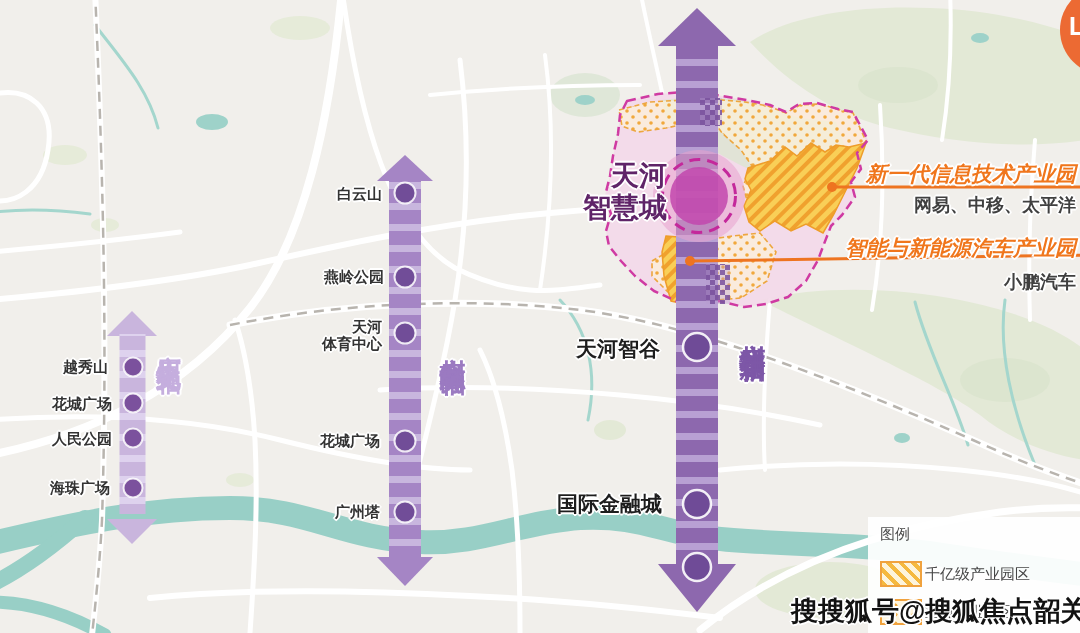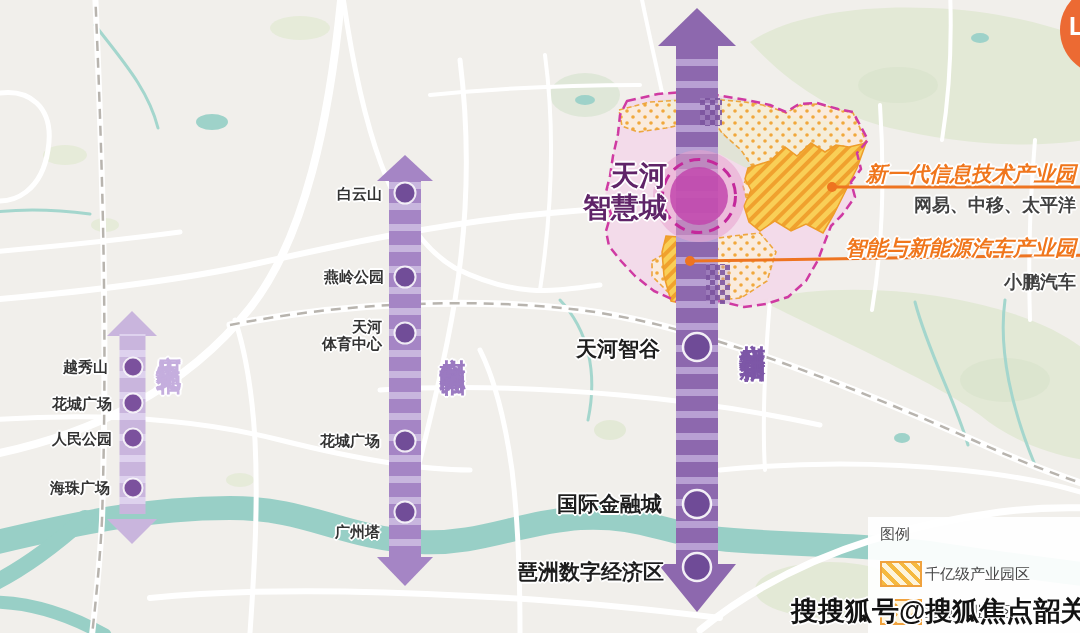--- a/index.html
+++ b/index.html
@@ -192,25 +192,24 @@
   <div class="lbl lm outl" style="right:968px;top:439px">人民公园</div>
   <div class="lbl lm outl" style="right:970px;top:488px">海珠广场</div>
 
   <div class="lbl lm outl" style="right:698px;top:194px">白云山</div>
   <div class="lbl lm outl" style="right:696px;top:277px">燕岭公园</div>
   <div class="lbl lm outl" style="right:698px;top:335px;line-height:17px">
     <div>天河</div>
     <div>体育中心</div>
   </div>
   <div class="lbl lm outl" style="right:700px;top:441px">花城广场</div>
-  <div class="lbl lm outl" style="right:700px;top:532px">广州塔</div>
+  <div class="lbl lm outl" style="right:700px;top:512px">广州塔</div>
 
   <div class="lbl lm2 outl" style="right:420px;top:349px">天河智谷</div>
   <div class="lbl lm2 outl" style="right:418px;top:504px">国际金融城</div>
-  <div class="lbl lm2 outl" style="right:416px;top:572px">琶洲数字经济区</div>
 
   <div class="lbl axis-title outl" style="left:153px;top:336px;font-size:25px;color:#c5aede">广州历史文化轴</div>
   <div class="lbl axis-title outl" style="left:436px;top:337px;font-size:26px;color:#9b7ac1">广州金融商务轴</div>
   <div class="lbl axis-title outl" style="left:736px;top:323px;font-size:26px;color:#7d57a7">广州科技创新轴</div>
 
   <div class="lbl smartcity outl" style="right:413px;top:160px">
     <div>天河</div>
     <div>智慧城</div>
   </div>
 

